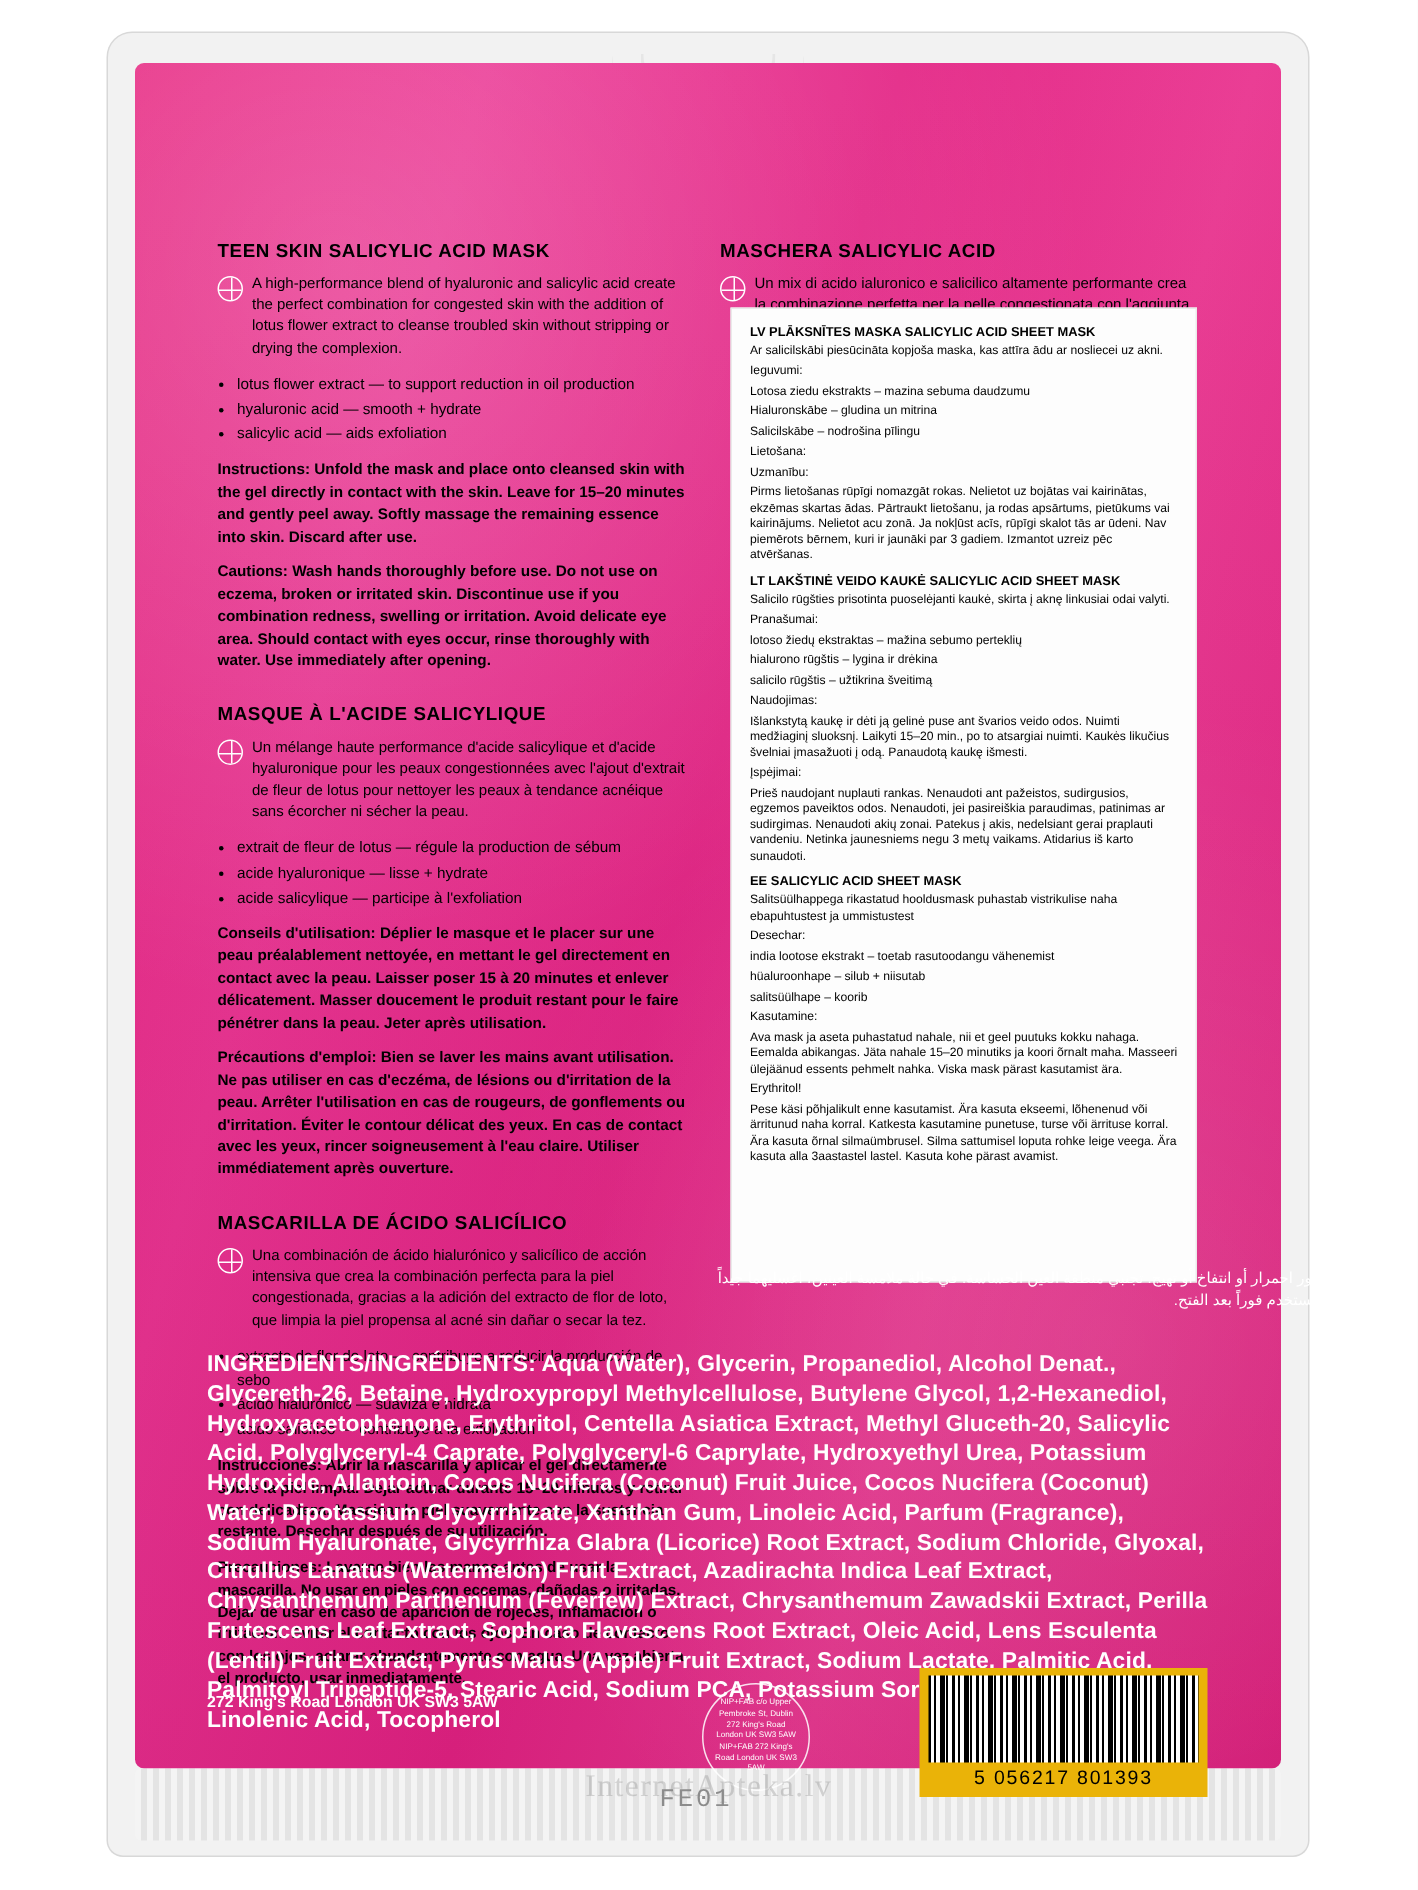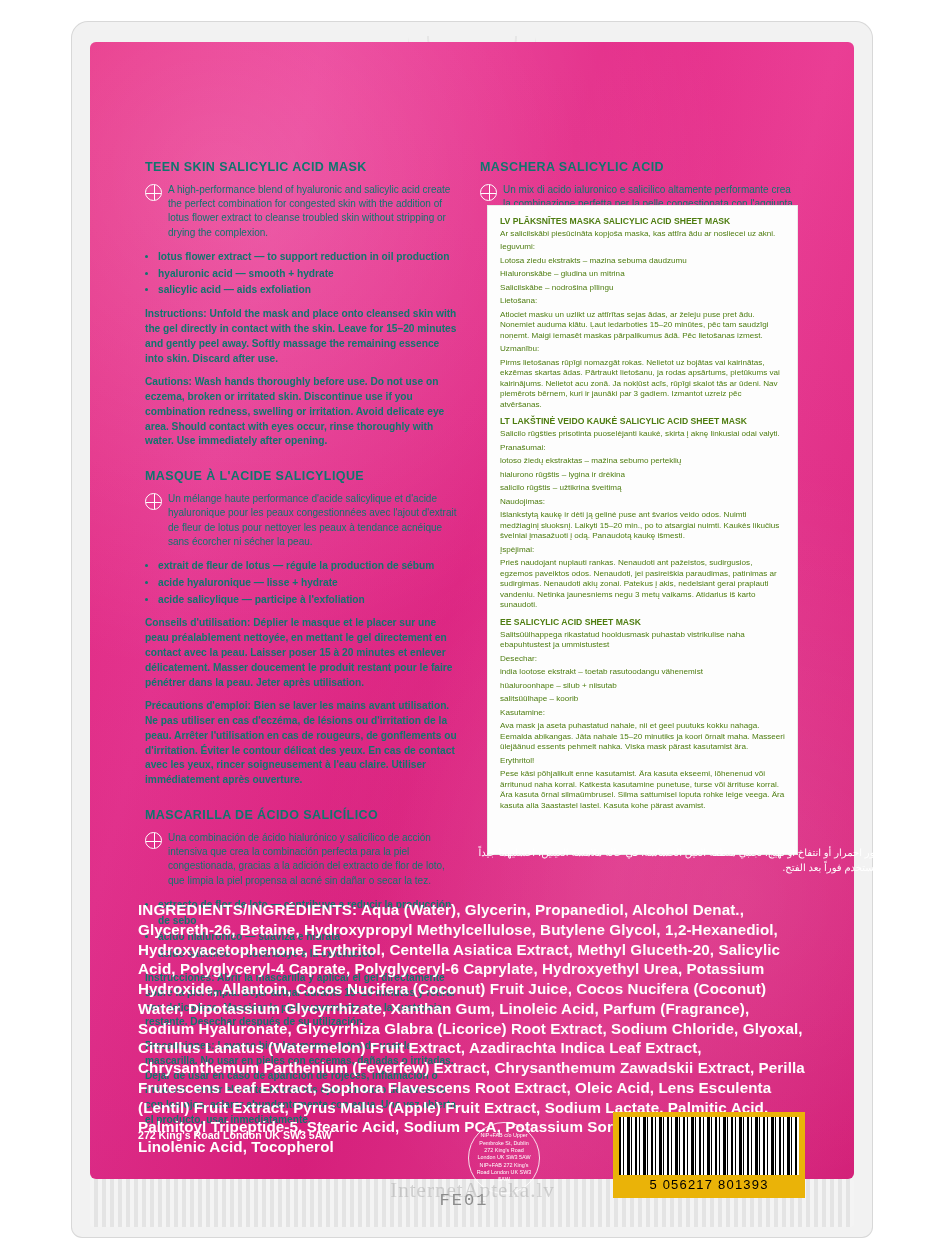--- a/index.html
+++ b/index.html
@@ -46,47 +46,47 @@
     position:absolute;left:18px;right:18px;bottom:10px;height:48px;
     background:repeating-linear-gradient(90deg,#f4f4f4 0 4px,#e4e4e4 4px 8px);
     border-radius:4px;
   }
   .crimp-code{
     position:absolute;left:0;right:16px;top:12px;text-align:center;
     font-size:17px;color:#8c8c8c;letter-spacing:2px;font-family:"Liberation Mono",monospace;
   }
 
   
-  .col{position:absolute;color:#0f766e;}
+  .col{position:absolute;color:#000000;}
   .col-left{left:145px;top:160px;width:312px;}
   .col-right{left:480px;top:160px;width:320px;}
 
   .sec{margin-bottom:20px;}
   h3{
     margin:0 0 9px 0;font-size:12.5px;font-weight:bold;letter-spacing:.4px;
     text-transform:uppercase;
   }
   .lead{display:flex;gap:6px;align-items:flex-start;margin-bottom:9px;}
   .globe{
     flex:0 0 auto;width:15px;height:15px;border-radius:50%;
     border:1.4px solid #ffffff;position:relative;margin-top:1px;
   }
   .globe:before{content:"";position:absolute;left:50%;top:0;bottom:0;width:0;border-left:1.2px solid #fff;}
   .globe:after{content:"";position:absolute;top:50%;left:0;right:0;height:0;border-top:1.2px solid #fff;}
   .lead p{margin:0;font-size:10px;line-height:1.42;font-weight:normal;}
   ul{margin:0 0 9px 0;padding-left:13px;}
-  li{font-size:10.2px;line-height:1.55;font-weight:bold;margin-bottom:1px;}
+  li{font-size:10.2px;line-height:1.55;font-weight:normal;margin-bottom:1px;}
   .para{font-size:10.2px;line-height:1.45;font-weight:bold;margin:0 0 9px 0;}
 
   
   .sticker{
     position:absolute;left:487px;top:205px;width:311px;height:650px;
     background:#fdfdfd;border:1px solid #eaeaea;
     padding:10px 12px;box-sizing:border-box;overflow:hidden;
-    color:#4d7c0f;
+    color:#000000;
   }
   .sticker h4{margin:0 0 2px 0;font-size:8.6px;font-weight:bold;line-height:1.25;}
   .sticker p{margin:0 0 3px 0;font-size:8.1px;line-height:1.3;}
   .sticker .blk{margin-bottom:6px;}
   .mid-ghost{
     position:absolute;left:455px;top:560px;width:36px;color:rgba(255,255,255,.45);
     font-size:9px;line-height:1.6;
   }
   .arabic-bottom{
     position:absolute;left:470px;right:40px;top:845px;color:#ffffff;
@@ -210,21 +210,20 @@
 <div class="sticker">
 
   <div class="blk">
     <h4>LV PLĀKSNĪTES MASKA SALICYLIC ACID SHEET MASK</h4>
     <p>Ar salicilskābi piesūcināta kopjoša maska, kas attīra ādu ar nosliecei uz akni.</p>
     <p>Ieguvumi:</p>
     <p>Lotosa ziedu ekstrakts – mazina sebuma daudzumu</p>
     <p>Hialuronskābe – gludina un mitrina</p>
     <p>Salicilskābe – nodrošina pīlingu</p>
     <p>Lietošana:</p>
-    <p>Atlociet masku un uzlikt uz attīrītas sejas ādas, ar želeju puse pret ādu. Nonemiet auduma klātu. Ļaut iedarboties 15–20 minūtes, pēc tam saudzīgi noņemt. Maigi iemasēt maskas pārpalikumus ādā. Pēc lietošanas izmest.</p>
     <p>Uzmanību:</p>
     <p>Pirms lietošanas rūpīgi nomazgāt rokas. Nelietot uz bojātas vai kairinātas, ekzēmas skartas ādas. Pārtraukt lietošanu, ja rodas apsārtums, pietūkums vai kairinājums. Nelietot acu zonā. Ja nokļūst acīs, rūpīgi skalot tās ar ūdeni. Nav piemērots bērnem, kuri ir jaunāki par 3 gadiem. Izmantot uzreiz pēc atvēršanas.</p>
   </div>
 
   <div class="blk">
     <h4>LT LAKŠTINĖ VEIDO KAUKĖ SALICYLIC ACID SHEET MASK</h4>
     <p>Salicilo rūgšties prisotinta puoselėjanti kaukė, skirta į aknę linkusiai odai valyti.</p>
     <p>Pranašumai:</p>
     <p>lotoso žiedų ekstraktas – mažina sebumo perteklių</p>
     <p>hialurono rūgštis – lygina ir drėkina</p>

